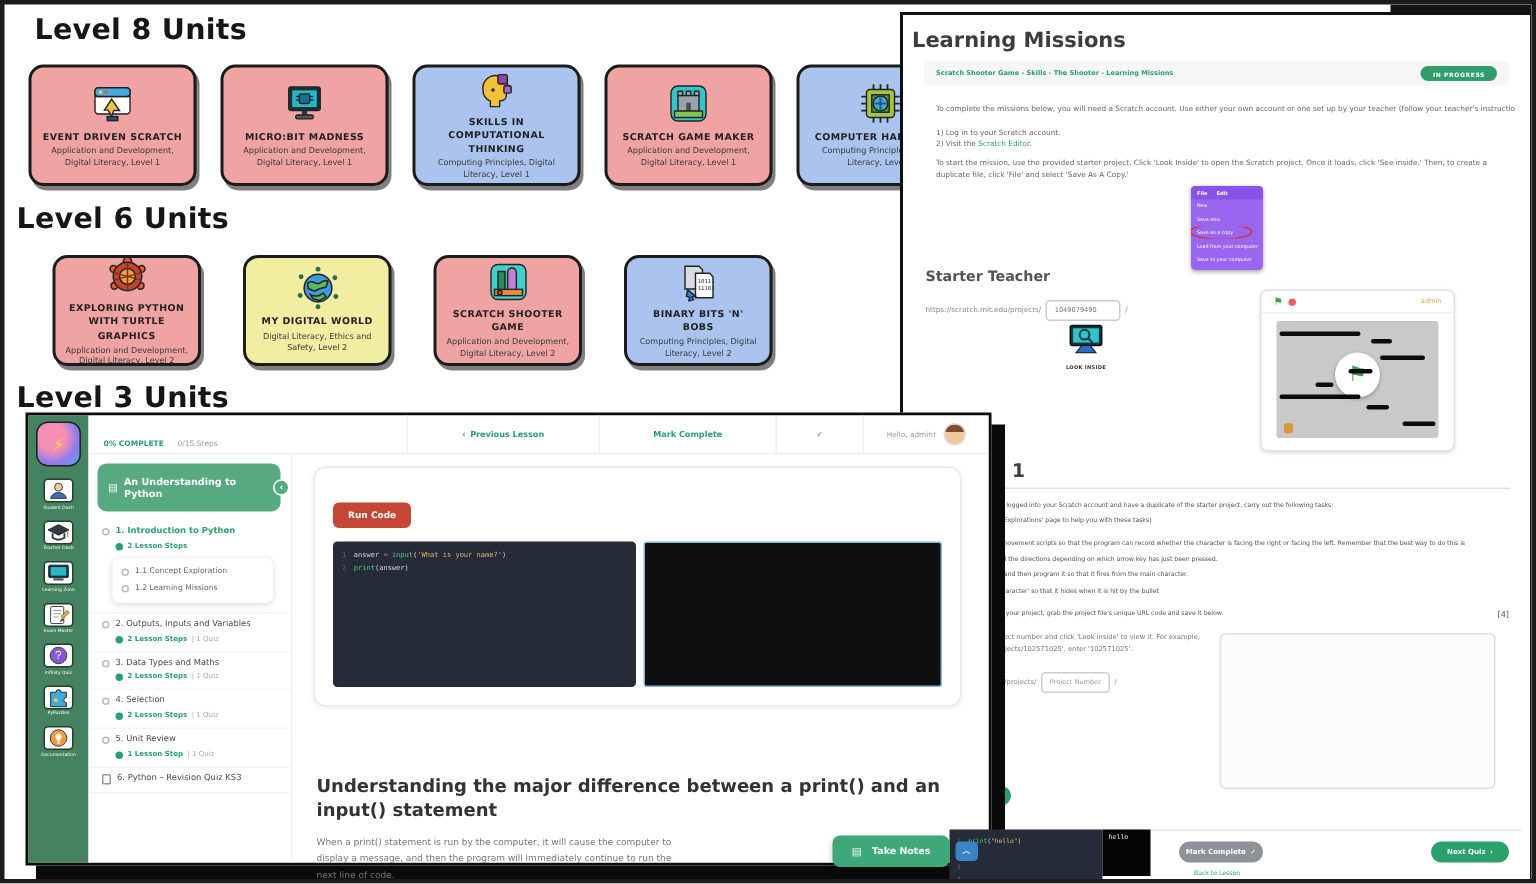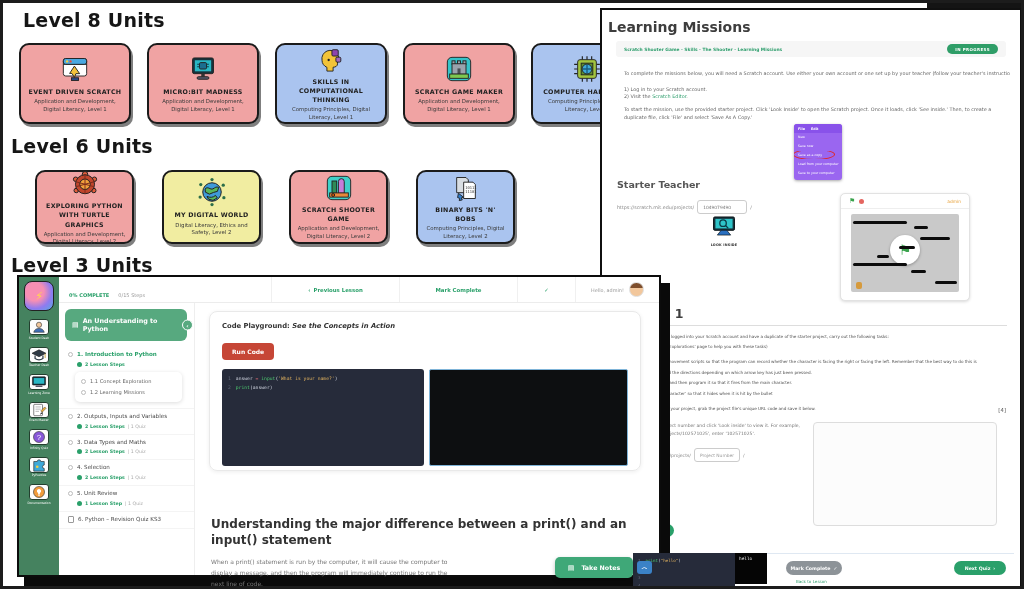--- a/index.html
+++ b/index.html
@@ -567,23 +567,20 @@
             <div class="ls-title">
               <span class="doc-sq"></span>
               <span>6. Python – Revision Quiz KS3</span>
             </div>
           </div>
         </div>
     </div>
 
     <div class="lesson-main">
       <div class="pg-card">
-        <div class="pg-head">
-          <b>Code Playground:</b><i> See the Concepts in Action</i>
-        </div>
         <button class="run-btn">Run Code</button>
         <div class="pg-panels">
           <div class="editor" id="pgEditor"><div><span class="tk-n">1</span><span class="tk-id">answer </span><span class="tk-op">= </span><span class="tk-fn">input</span><span class="tk-pl">(</span><span class="tk-str">'What is your name?'</span><span class="tk-pl">)</span></div><div><span class="tk-n">2</span><span class="tk-fn">print</span><span class="tk-pl">(</span><span class="tk-id">answer</span><span class="tk-pl">)</span></div></div>
           <div class="console"></div>
         </div>
       </div>
 
       <h2 class="art-head">Understanding the major difference between a print() and an input() statement</h2>
       <p class="art-p">When a print() statement is run by the computer, it will cause the computer to display a message, and then the program will immediately continue to run the next line of code.</p>
       <div class="snip" id="snipEditor"><div><span class="tk-n">1</span><span class="tk-fn">print</span><span class="tk-pl">(</span><span class="tk-str">"hello"</span><span class="tk-pl">)</span></div><div><span class="tk-n">2</span></div><div><span class="tk-n">3</span></div><div><span class="tk-n">4</span></div></div>

